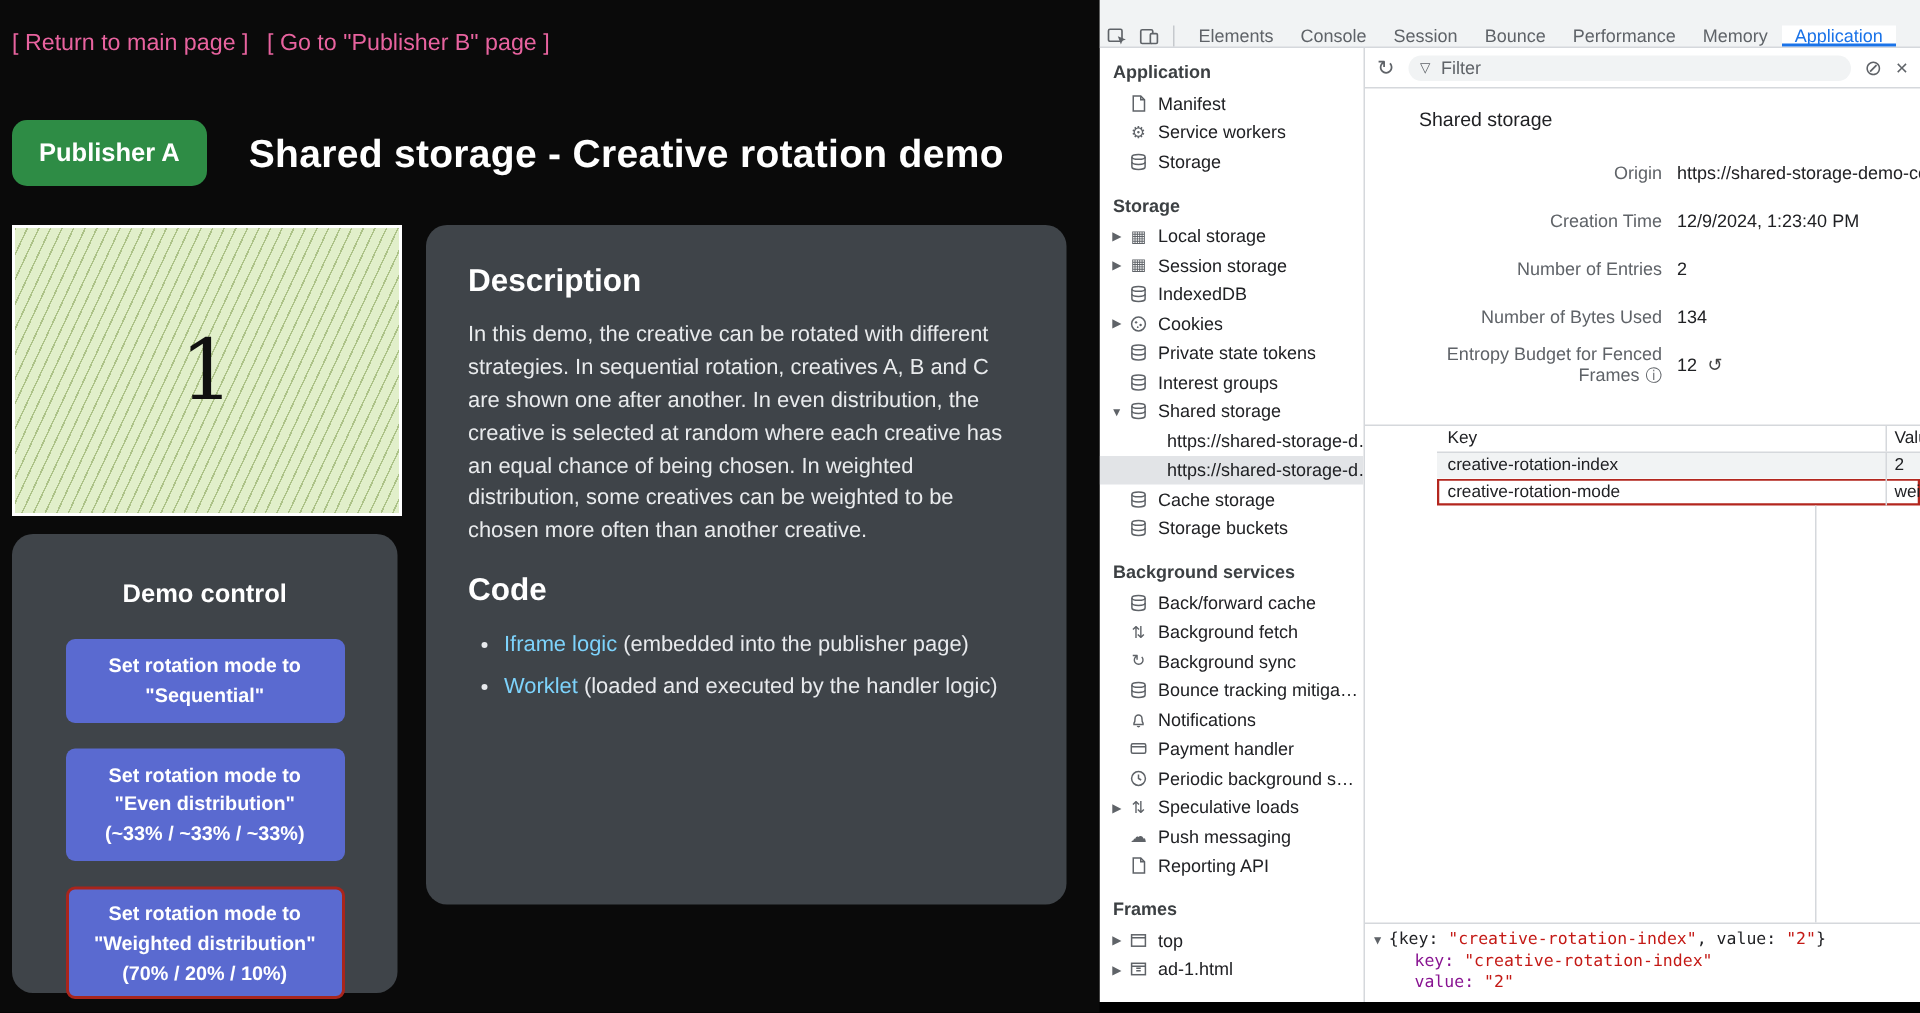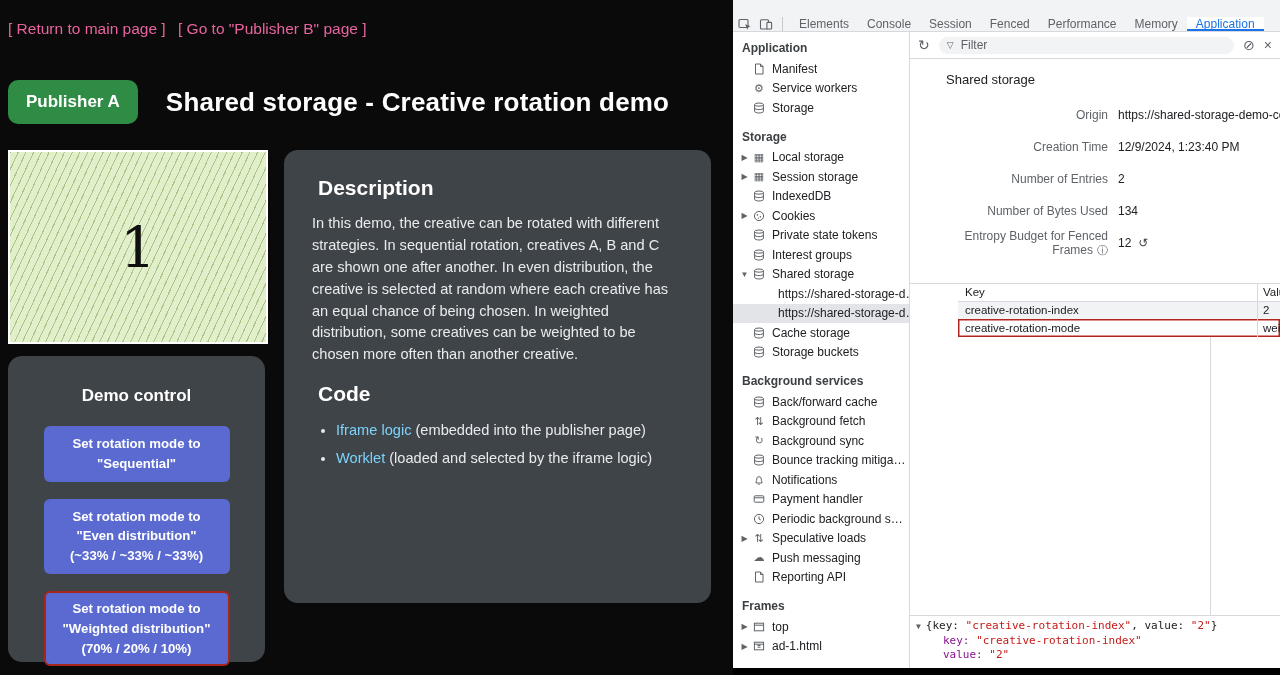--- a/index.html
+++ b/index.html
@@ -29,21 +29,21 @@
   .control { position:absolute; left:8px; top:356px; width:257px; height:306px;
              background:#3f4449; border-radius:14px; text-align:center; }
   .control-title { color:#fff; font-size:17px; font-weight:700; margin:30px 0 20px; }
   .ctl-btn { display:block; width:186px; margin:0 auto 17px; background:#5a6ad0; border:none;
              border-radius:6px; color:#fff; font-weight:700; font-size:13.2px; line-height:1.5;
              padding:8px 4px; font-family:inherit; cursor:pointer; }
   .ctl-btn.hl { border:2px solid #a8251c; padding:6px 2px; }
 
   .desc { position:absolute; left:284px; top:150px; width:427px; height:453px;
           background:#3f4449; border-radius:14px; padding:20px 28px; color:#e8eaed; overflow:hidden; }
-  .desc h2 { color:#fff; font-size:21px; font-weight:700; margin:6px 6px 13px; }
+  .desc h2 { color:#fff; font-size:21px; font-weight:700; margin:6px 0 13px; }
   .desc p { font-size:14.6px; line-height:1.5; margin:0 0 16px; color:#e9ebed; }
   .code-list { margin:4px 0 0 24px; padding:0; font-size:14.6px; line-height:1.55; }
   .code-list li { margin-bottom:5px; }
   .plink { color:#7dd3fc; text-decoration:none; cursor:pointer; }
 
   
   .right { width:547px; display:flex; flex-direction:column; background:#000; flex:none; }
   .devtools { height:668px; background:#fff; display:flex; flex-direction:column;
               font-size:12px; color:#202124; }
 
@@ -147,21 +147,21 @@
         </button>
       </div>
   </div>
 
   <div class="desc">
     <h2>Description</h2>
     <p>In this demo, the creative can be rotated with different strategies. In sequential rotation, creatives A, B and C are shown one after another. In even distribution, the creative is selected at random where each creative has an equal chance of being chosen. In weighted distribution, some creatives can be weighted to be chosen more often than another creative.</p>
     <h2>Code</h2>
     <ul class="code-list">
       <li><a class="plink" href="#">Iframe logic</a><span> (embedded into the publisher page)</span></li>
-      <li><a class="plink" href="#">Worklet</a><span> (loaded and selected by the iframe logic)</span></li>
+      <li><a class="plink" href="#">Worklet</a><span> (loaded and executed by the handler logic)</span></li>
     </ul>
   </div>
 </div>
 
 <div class="right">
   <div class="devtools">
     <div class="tabbar">
       <div class="tb-icons">
         <span class="tb-btn">
             <svg width="14" height="13" viewBox="0 0 14 13">
@@ -174,21 +174,21 @@
               <rect x="1.5" y="1.8" width="8" height="9.2" rx="1" fill="none" stroke="#5f6368" stroke-width="1.1"></rect>
               <rect x="7.9" y="4.4" width="4.7" height="6.6" rx="0.8" fill="#f1f3f4" stroke="#5f6368" stroke-width="1.1"></rect>
             </svg>
           </span>
         <span class="tb-sep"></span>
       </div>
       <div id="tabs">
           <div class="tab">Elements</div>
           <div class="tab">Console</div>
           <div class="tab">Session</div>
-          <div class="tab">Fenced</div>
+          <div class="tab">Bounce</div>
           <div class="tab">Performance</div>
           <div class="tab">Memory</div>
           <div class="tab active">Application</div>
         </div>
     </div>
 
     <div class="dt-main">
       <div class="sidebar" id="sidebar">
           <div class="sb-section">
             <div class="sb-header">Application</div>

